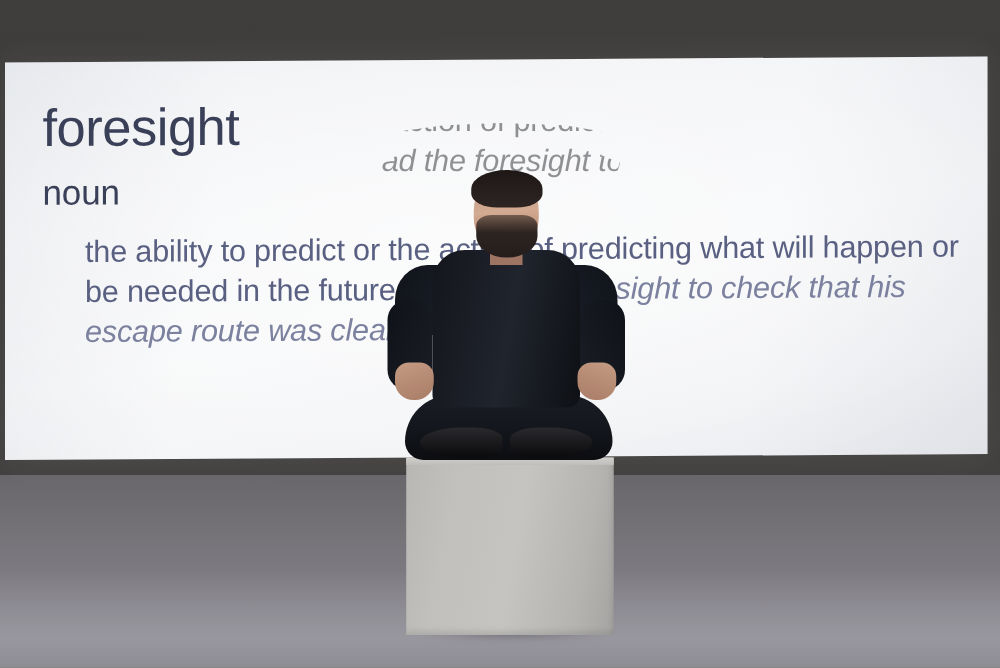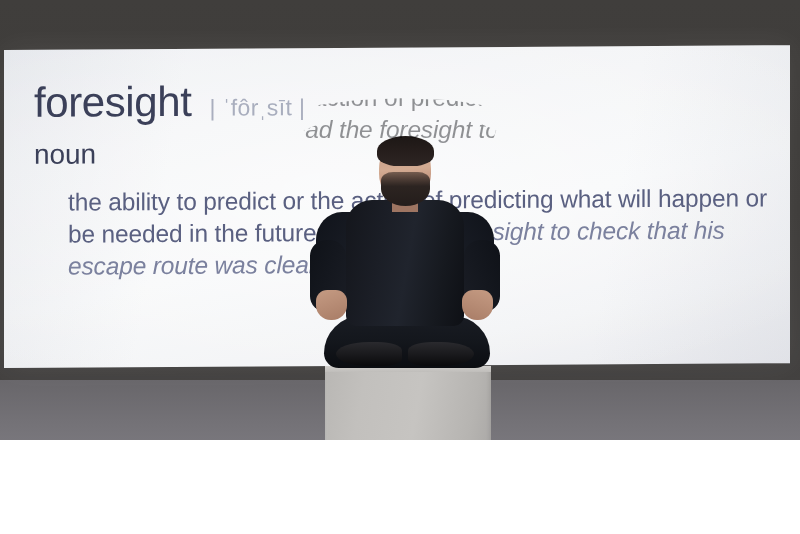--- a/index.html
+++ b/index.html
@@ -5,21 +5,21 @@
   * { margin:0; padding:0; box-sizing:border-box; }
 
   html, body {
     width:800px; height:534px;
     overflow:hidden;
     font-family:"Liberation Sans", sans-serif;
   }
 
   #scene {
     position:relative;
-    width:800px; height:440px;
+    width:800px; height:534px;
     background:#3f3d3b;
     overflow:hidden;
   }
 
   
   .backdrop-wall {
     position:absolute;
     left:0; top:0; width:800px; height:384px;
     background:linear-gradient(180deg,#403e3c 0%, #3d3b39 55%, #434140 100%);
   }
@@ -241,21 +241,20 @@
   <div class="floor"></div>
   <div class="floor-sheen"></div>
 
   <div class="screen">
     <div class="screen-vignette"></div>
 
     <div class="dict">
 
       <div class="headline-row">
         <span class="headword">foresight</span>
-        <span class="pron">| ˈfôrˌsīt |</span>
       </div>
 
       <div class="pos">noun</div>
 
       <div class="defn">
         <span>the ability to predict</span><span> or the action of predicting what will happen or be needed in the future: </span><span class="example">he had the foresight to check that his escape route was clear</span><span class="period">.</span>
       </div>
 
     </div>
   </div>

